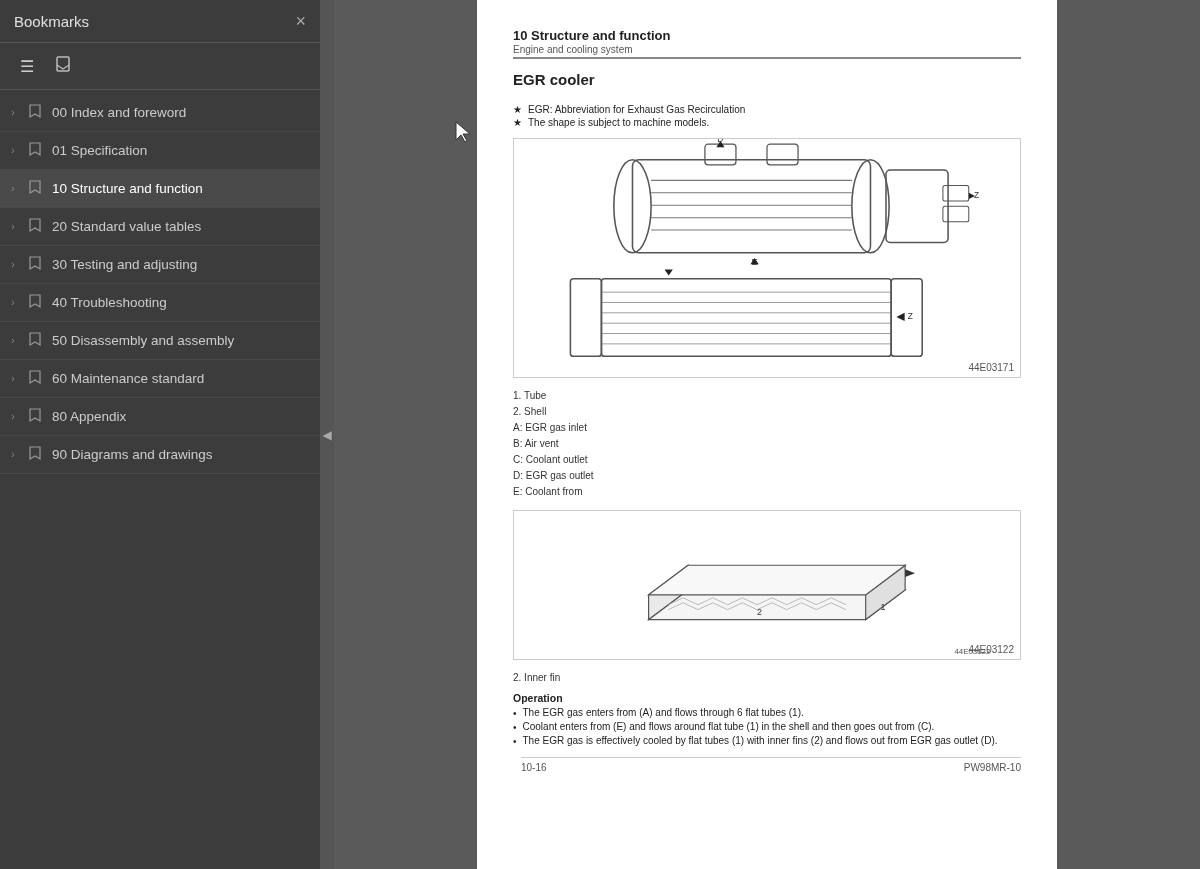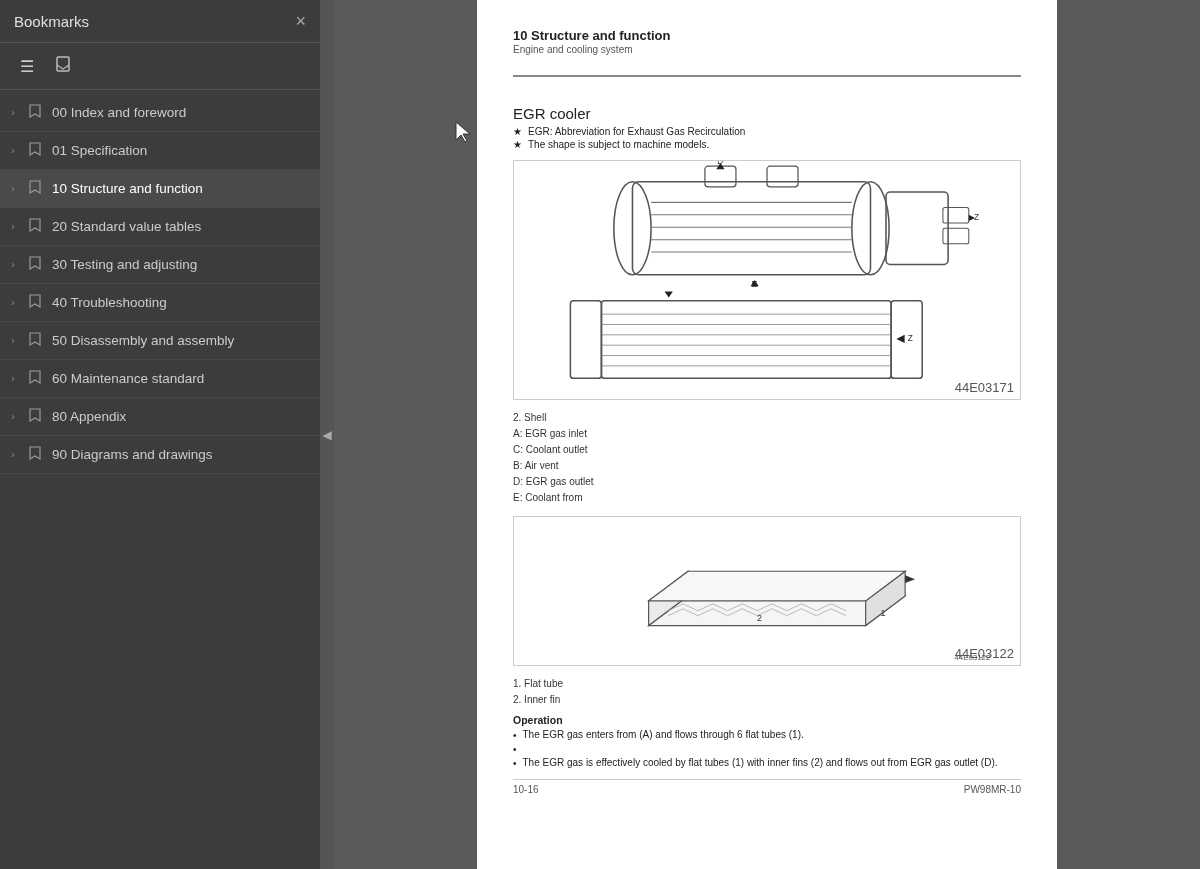--- a/index.html
+++ b/index.html
@@ -134,28 +134,28 @@
       font-size: 13px;
       font-weight: bold;
       color: #222;
       margin-bottom: 1px;
     }
 
     .doc-header-sub {
       font-size: 10px;
       color: #555;
       border-bottom: 2px solid #888;
-      padding-bottom: 20px;
-      margin-bottom: 28px;
+      padding-bottom: 2px;
+      margin-bottom: 12px;
     }
 
     .section-title {
       font-size: 15px;
-      font-weight: normal;
-      margin-bottom: 4px;
+      font-weight: bold;
+      margin-bottom: 16px;
     }
 
     .bullet-item {
       display: flex;
       align-items: flex-start;
       margin-bottom: 2px;
       font-size: 10px;
     }
 
     .bullet-star {
@@ -180,21 +180,21 @@
 
     .diagram-box-2 {
       height: 150px;
       width: 100%;
     }
 
     .diagram-fig-num {
       position: absolute;
       bottom: 4px;
       right: 6px;
-      font-size: 13px;
+      font-size: 10px;
       color: #555;
     }
 
     
     .egr-diagram {
       width: 100%;
       height: 100%;
     }
 
     .caption-list {
@@ -223,20 +223,21 @@
     }
 
     .doc-footer {
       display: flex;
       justify-content: space-between;
       font-size: 10px;
       color: #555;
       margin-top: 10px;
       border-top: 1px solid #ccc;
       padding-top: 4px;
+      margin-left: 8px;
     }
 
     
     .watermark {
       position: absolute;
       top: 50%;
       left: 50%;
       transform: translate(-50%, -50%);
       font-size: 38px;
       font-weight: bold;
@@ -452,24 +453,25 @@
 
         <polygon points="145,132 141,126 149,126" fill="#222"></polygon>
 
         <polygon points="365,172 373,168 373,176" fill="#222"></polygon>
         <text x="376" y="174" font-size="8" fill="#333">Z</text>
       </svg>
       <div class="diagram-fig-num">44E03171</div>
     </div>
 
     <div class="caption-list">
+      <div>1.  Tube</div>
       <div>2.  Shell</div>
       <div>A: EGR gas inlet</div>
+      <div>B: Air vent</div>
       <div>C: Coolant outlet</div>
-      <div>B: Air vent</div>
       <div>D: EGR gas outlet</div>
       <div>E: Coolant from</div>
     </div>
 
     <div class="diagram-box diagram-box-2">
       <svg width="100%" height="100%" viewBox="0 0 480 150" xmlns="http://www.w3.org/2000/svg">
 
         <polygon points="120,110 340,110 380,80 160,80" fill="#f5f5f5" stroke="#555" stroke-width="1.2"></polygon>
         <polygon points="340,110 380,80 380,55 340,85" fill="#e0e0e0" stroke="#555" stroke-width="1.2"></polygon>
         <polygon points="120,110 120,85 160,55 160,80" fill="#eaeaea" stroke="#555" stroke-width="1.2"></polygon>
@@ -484,31 +486,31 @@
         <text x="230" y="105" font-size="9" fill="#333">2</text>
 
         <polygon points="380,67 390,63 380,59" fill="#333"></polygon>
 
         <text x="430" y="145" font-size="8" fill="#555">44E03122</text>
       </svg>
       <div class="diagram-fig-num">44E03122</div>
     </div>
 
     <div class="caption-list">
-      <div>1.  Flat tube</div>
       <div>2.  Inner fin</div>
     </div>
 
     <div class="operation-title">Operation</div>
     <div class="operation-item">
       <span class="op-bullet">•</span>
       <span>The EGR gas enters from (A) and flows through 6 flat tubes (1).</span>
     </div>
     <div class="operation-item">
       <span class="op-bullet">•</span>
+      <span>Coolant enters from (E) and flows around flat tube (1) in the shell and then goes out from (C).</span>
     </div>
     <div class="operation-item">
       <span class="op-bullet">•</span>
       <span>The EGR gas is effectively cooled by flat tubes (1) with inner fins (2) and flows out from EGR gas outlet (D).</span>
     </div>
 
     <div class="doc-footer">
       <span>10-16</span>
       <span>PW98MR-10</span>
     </div>

